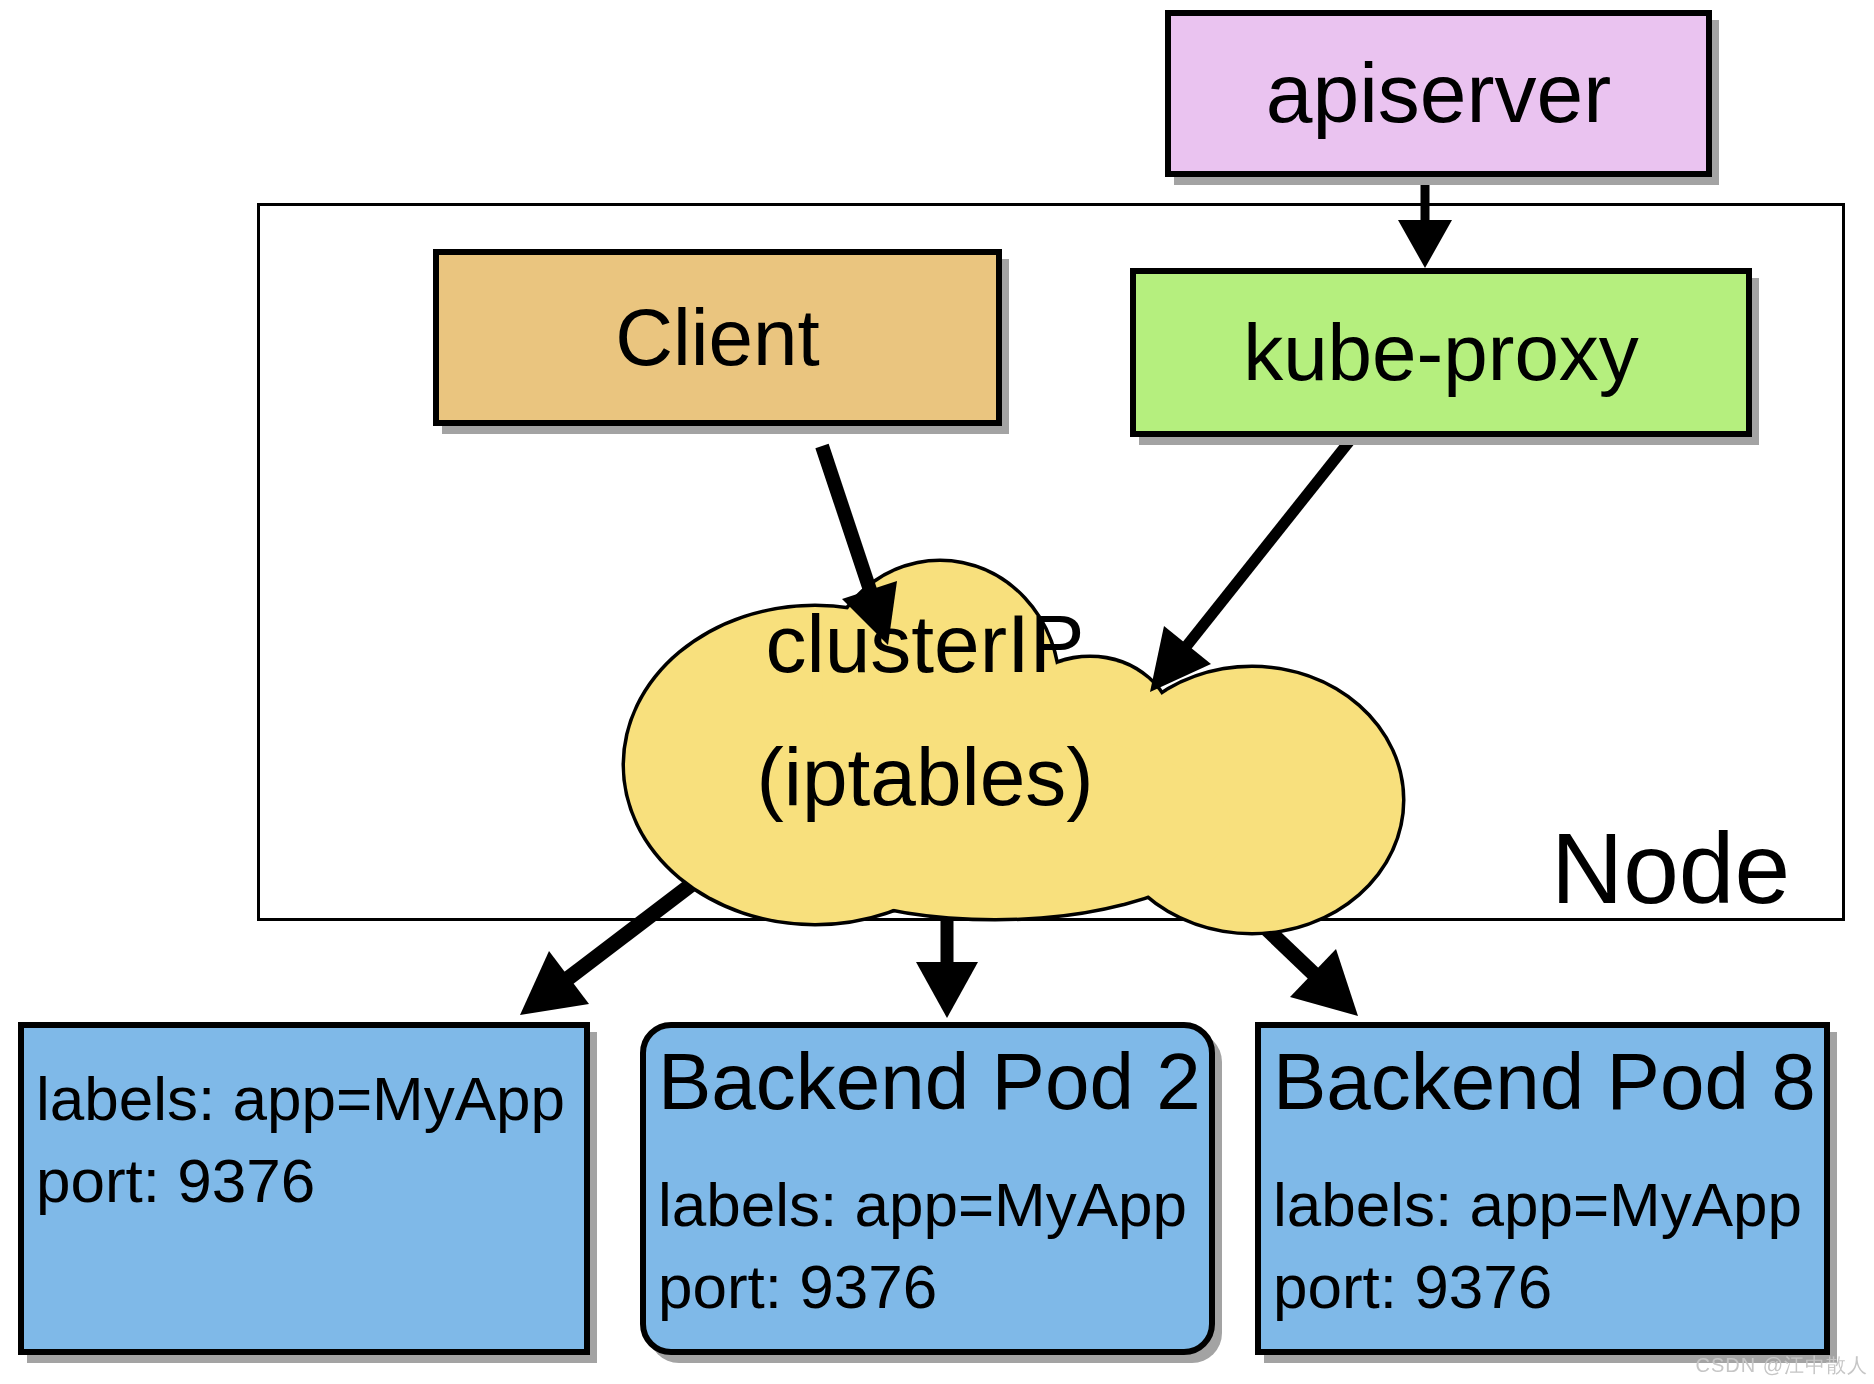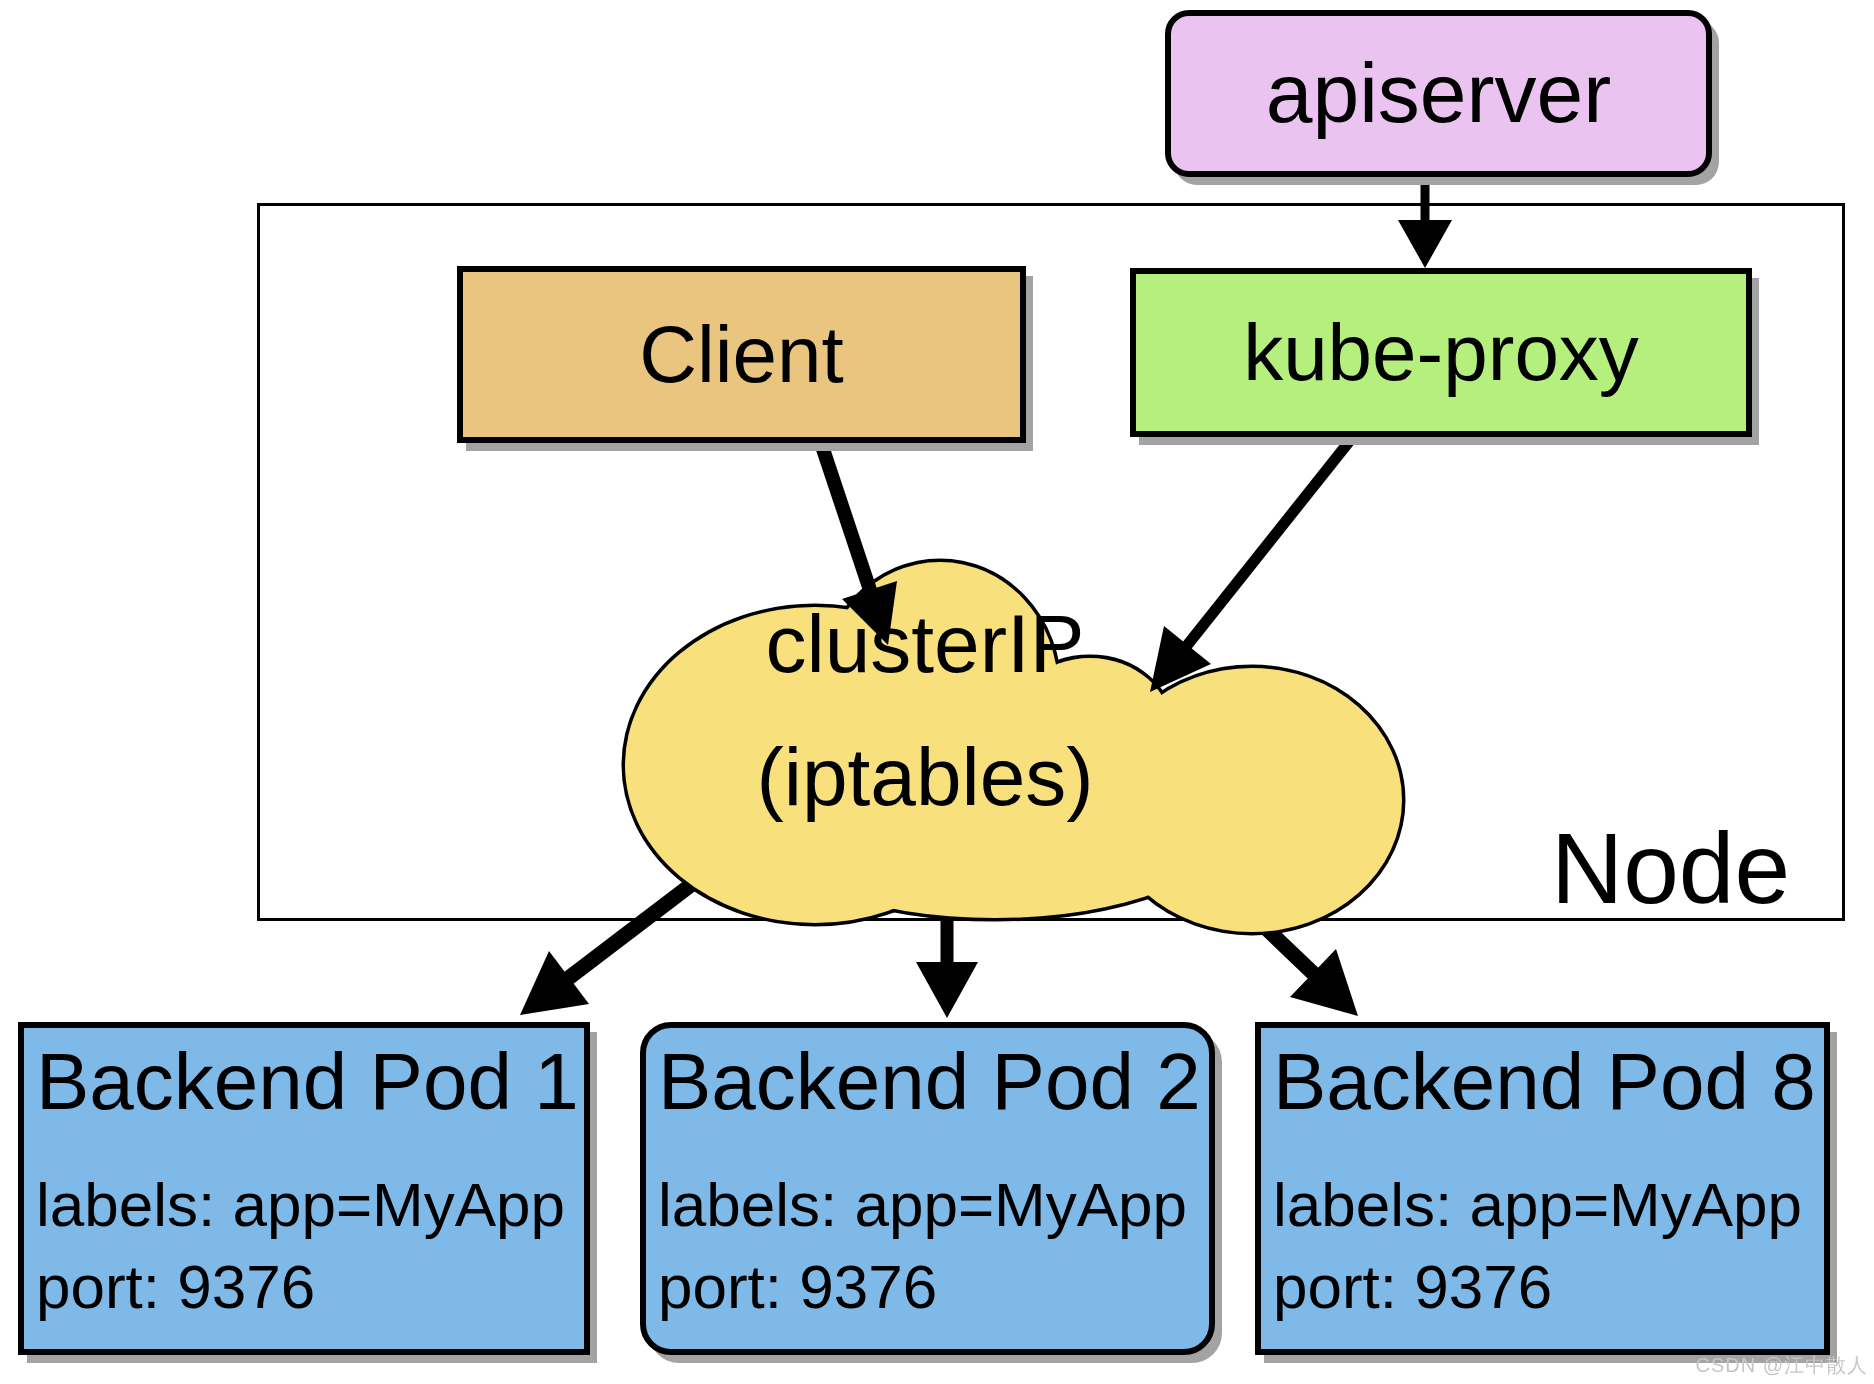--- a/index.html
+++ b/index.html
@@ -32,22 +32,22 @@
     left:257px;top:203px;width:1588px;height:718px;
     border:3px solid var(--outline);
     background:#ffffff;
     z-index:1;
   }
   #node-label{
     left:1500px;top:818px;width:290px;
     font-size:100px;line-height:1;text-align:right;
     color:#000;z-index:3;
   }
-  #apiserver-box{left:1165px;top:10px;width:547px;height:167px;background:var(--apiserver-fill);font-size:84px;border-radius:24px;}
-  #client-box{left:433px;top:266px;width:569px;height:177px;background:var(--client-fill);font-size:80px;margin-left:24px;}
+  #apiserver-box{left:1165px;top:10px;width:547px;height:167px;background:var(--apiserver-fill);font-size:84px;}
+  #client-box{left:433px;top:249px;width:569px;height:177px;background:var(--client-fill);font-size:80px;}
   #kube-proxy-box{left:1118px;top:268px;width:622px;height:169px;background:var(--kube-proxy-fill);font-size:80px;margin-left:12px;}
   .pod{
     top:1022px;height:333px;
     background:var(--pod-fill);
     border:6px solid var(--outline);
     box-shadow:8px 9px 0 -1px var(--shadow);
     z-index:3;
     padding:0 10px 0 12px;
     color:#000;
     overflow:hidden;
@@ -139,21 +139,20 @@
     <span>Client</span>
   </div>
 
   <div class="abs box" id="kube-proxy-box">
     <span>kube-proxy</span>
   </div>
 
   <div class="abs" id="node-label">Node</div>
 
   <div class="abs pod" id="pod-1">
-    <div class="pod-title">Backend Pod 1</div>
     <div class="pod-meta">
       <div>labels: app=MyApp</div>
       <div>port: 9376</div>
     </div>
   </div>
 
   <div class="abs pod" id="pod-2">
     <div class="pod-title">Backend Pod 2</div>
     <div class="pod-meta">
       <div>labels: app=MyApp</div>

